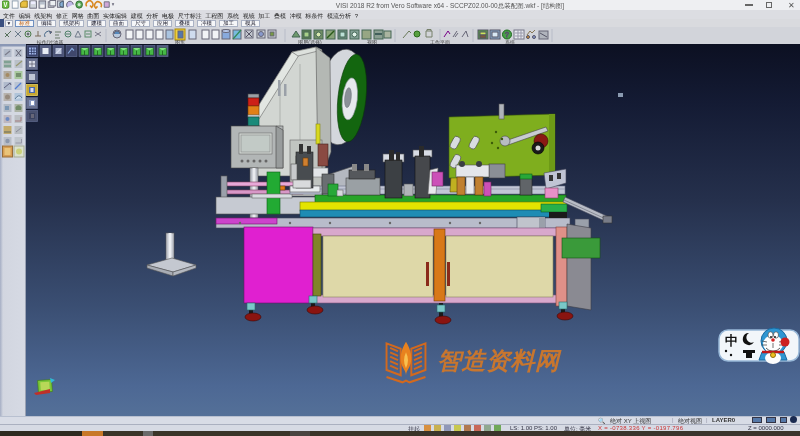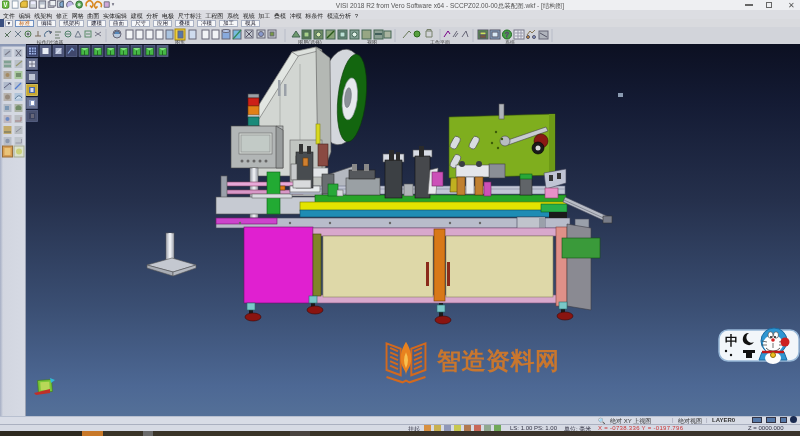--- a/index.html
+++ b/index.html
@@ -501,21 +501,21 @@
 <path d="M4,8 L20,14 L20,44 L4,38 Z"></path>
 <path d="M48,8 L32,14 L32,44 L48,38 Z"></path>
 <path d="M8,13 L17,17 M8,18 L17,22 M8,23 L17,27 M8,28 L17,32 M8,33 L17,37"></path>
 <path d="M44,13 L35,17 M44,18 L35,22 M44,23 L35,27 M44,28 L35,32 M44,33 L35,37"></path>
 </g>
 <path d="M26,6 C20,16 18,26 22,34 C24,38 26,40 26,44 C26,40 28,38 30,34 C34,26 32,16 26,6 Z" fill="#e8821e"></path>
 <path d="M26,18 C23,24 23,30 26,36 C29,30 29,24 26,18 Z" fill="#f8c050"></path>
 <path d="M4,46 L22,52 L26,50 L30,52 L48,46" fill="none" stroke="#d2691e" stroke-width="2.4"></path>
 </svg>
 
-<div class="abs" style="left:437px;top:345px;width:200px;font-size:24px;font-weight:bold;color:#c8762e;letter-spacing:0.5px;">智造资料网</div>
+<div class="abs" style="left:437px;top:345px;width:200px;font-size:24px;font-weight:bold;color:#c8762e;letter-spacing:0.5px;font-style:italic;">智造资料网</div>
 
 <svg class="abs" style="left:717px;top:324px;" width="86" height="42" viewBox="0 0 86 42">
 <rect x="2" y="6" width="80" height="31" rx="9" fill="#f2f6fa" stroke="#98b8d8" stroke-width="1.5"></rect>
 <text x="8" y="21" font-size="13" font-weight="bold" fill="#111">中</text>
 <path d="M32,9 a6,6 0 1 0 5,9 a5,5 0 0 1 -5,-9 z" fill="#111"></path>
 <circle cx="9" cy="27" r="1.2" fill="#111"></circle>
     <circle cx="14" cy="31" r="1.2" fill="#111"></circle>
 <path d="M26,26 h12 v3 h-3 v5 h-6 v-5 h-3 z" fill="#111"></path>
 <g>
 <circle cx="57" cy="17" r="13" fill="#2e96d2" stroke="#1a6aa0"></circle>

